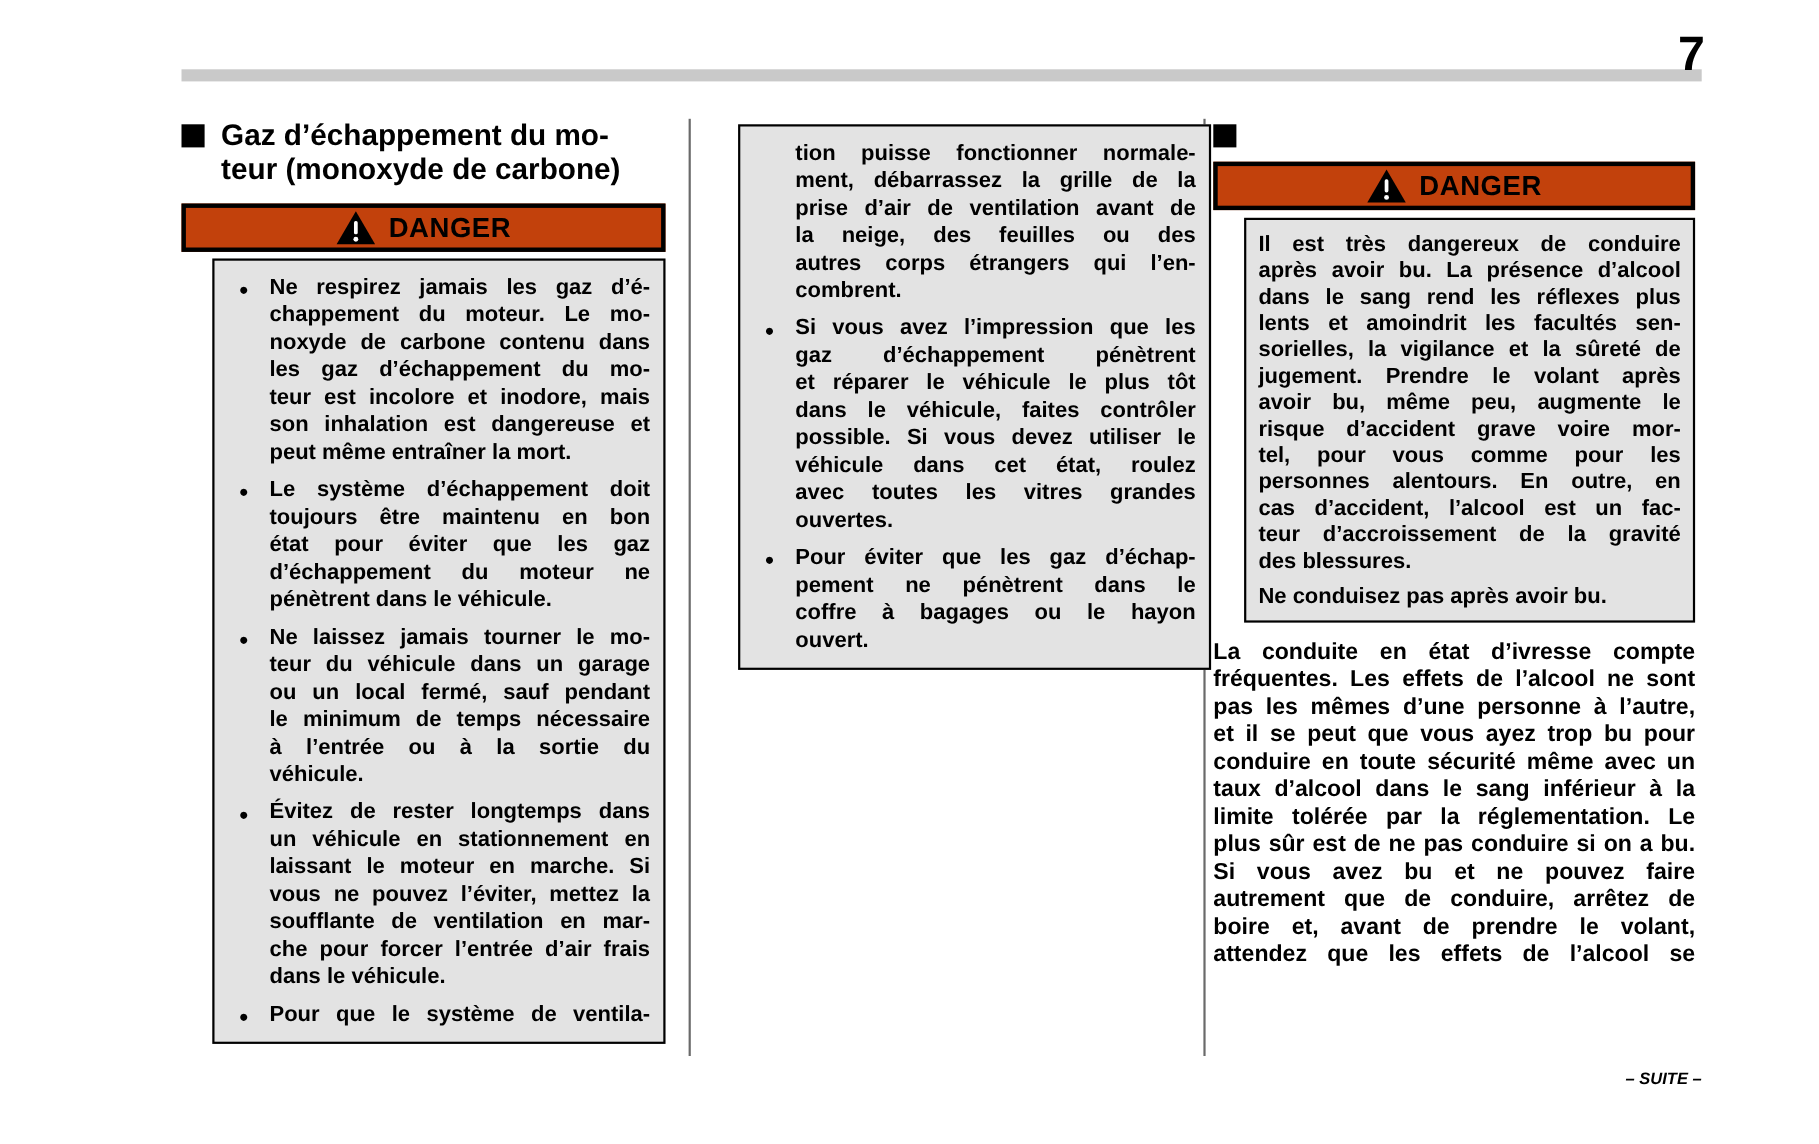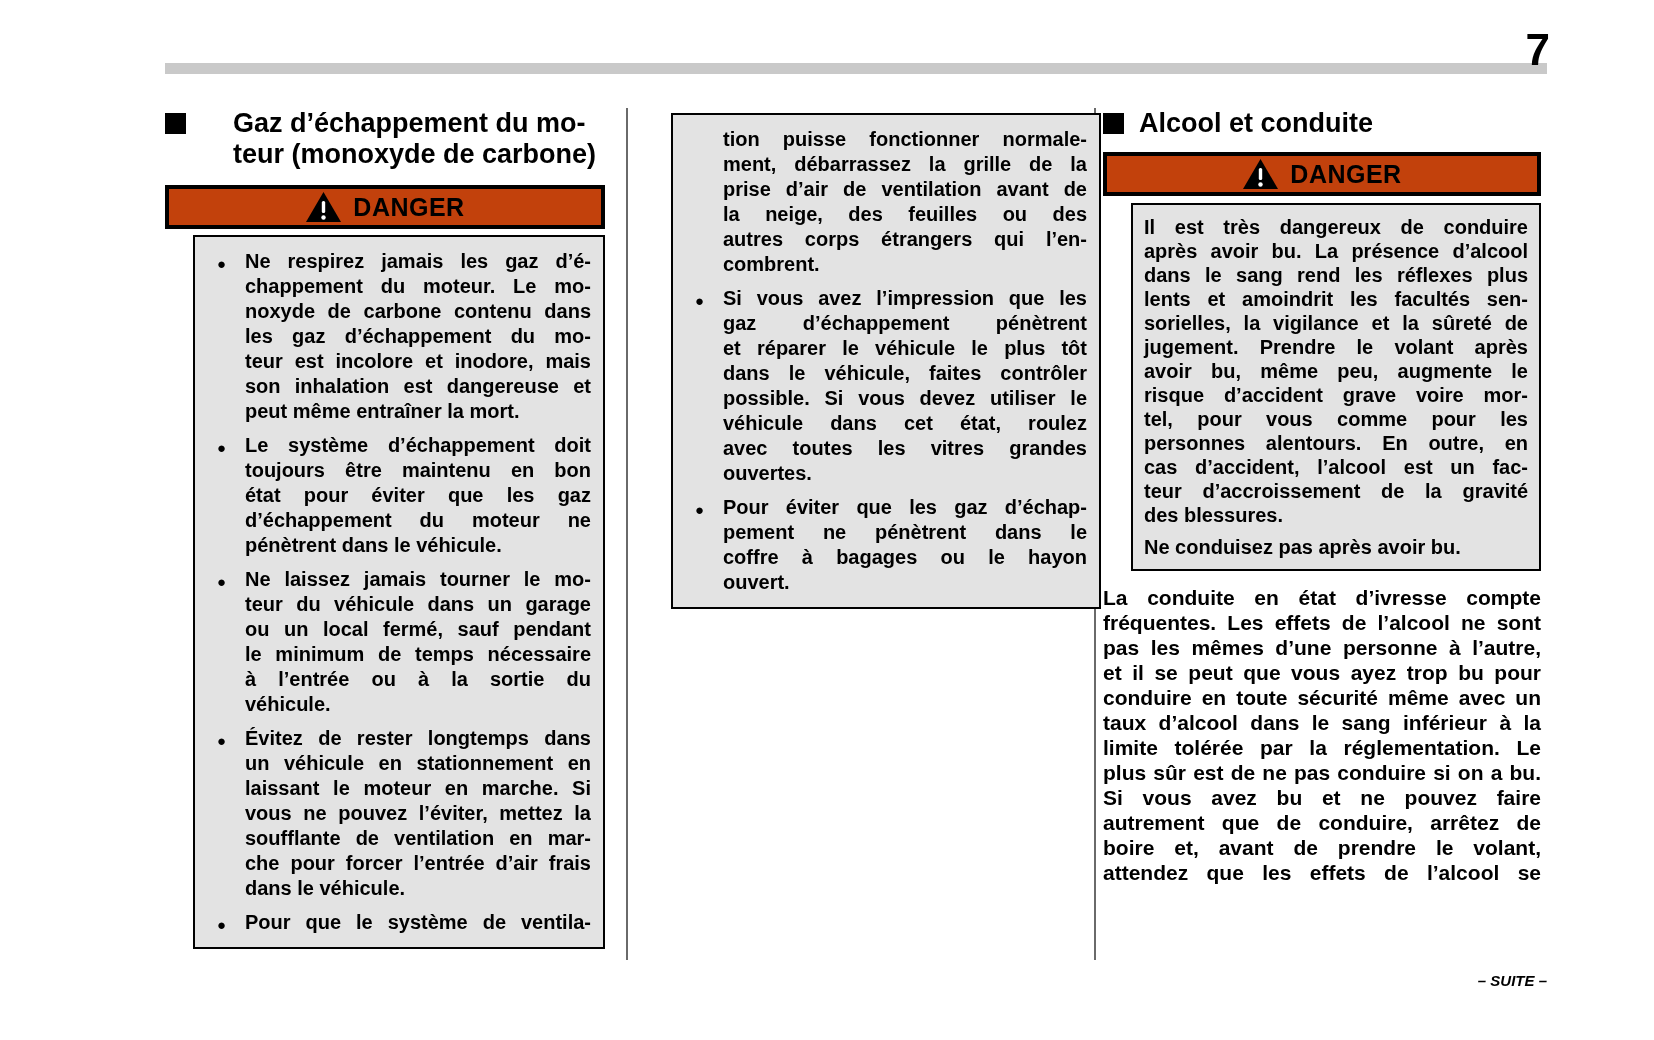--- a/index.html
+++ b/index.html
@@ -30,21 +30,21 @@
   .boxtext { font-size:20px; font-weight:bold; line-height:25px;margin-left:28px; }
 
   .col1 .gray-box, .col2box { padding:12px 12px 12px 0; }
   .bullet-item { position:relative; padding-left:50px; margin-bottom:9px; }
   .bullet-item:last-child { margin-bottom:0; }
   .dot { position:absolute; left:22px; top:2px; font-size:15px; }
   .cont-block { padding-left:50px; margin-bottom:9px; }
 
   .col2box { left:643px; top:113px; width:430px; }
 
-  .col1 .heading { margin-bottom:15px;gap:32px; }
+  .col1 .heading { margin-bottom:15px; }
   .col1 .danger-head { margin-bottom:6px; }
 
   .col3 .heading { margin-bottom:13px; }
   .col3 .danger-head { margin-bottom:7px; }
   .col3 .gray-box { padding:10px 11px; }
   .col3 .boxtext { line-height:24px; }
   .dpar { margin-bottom:8px; }
   .dpar:last-child { margin-bottom:0; }
 
   .body-par { margin-top:14px; font-size:21px; font-weight:bold; line-height:25px; }
@@ -165,21 +165,20 @@
         <div class="jline just">pement ne pénètrent dans le</div>
         <div class="jline just">coffre à bagages ou le hayon</div>
         <div class="jline">ouvert.</div>
       </div>
   </div>
 </div>
 
 <div class="abs column col3">
   <div class="heading">
     <span class="hsq"></span>
-    <span>Alcool et conduite</span>
   </div>
   <div class="danger-head">
     <span class="tri">
       <svg width="37" height="32" viewBox="0 0 37 32">
         <path d="M18.5 1 L36 31 H1 Z" fill="#000"></path>
         <rect x="16.8" y="10" width="3.4" height="12" rx="1.5" fill="#fff"></rect>
         <circle cx="18.5" cy="26.5" r="2.2" fill="#fff"></circle>
       </svg>
     </span>
     <span>DANGER</span>

